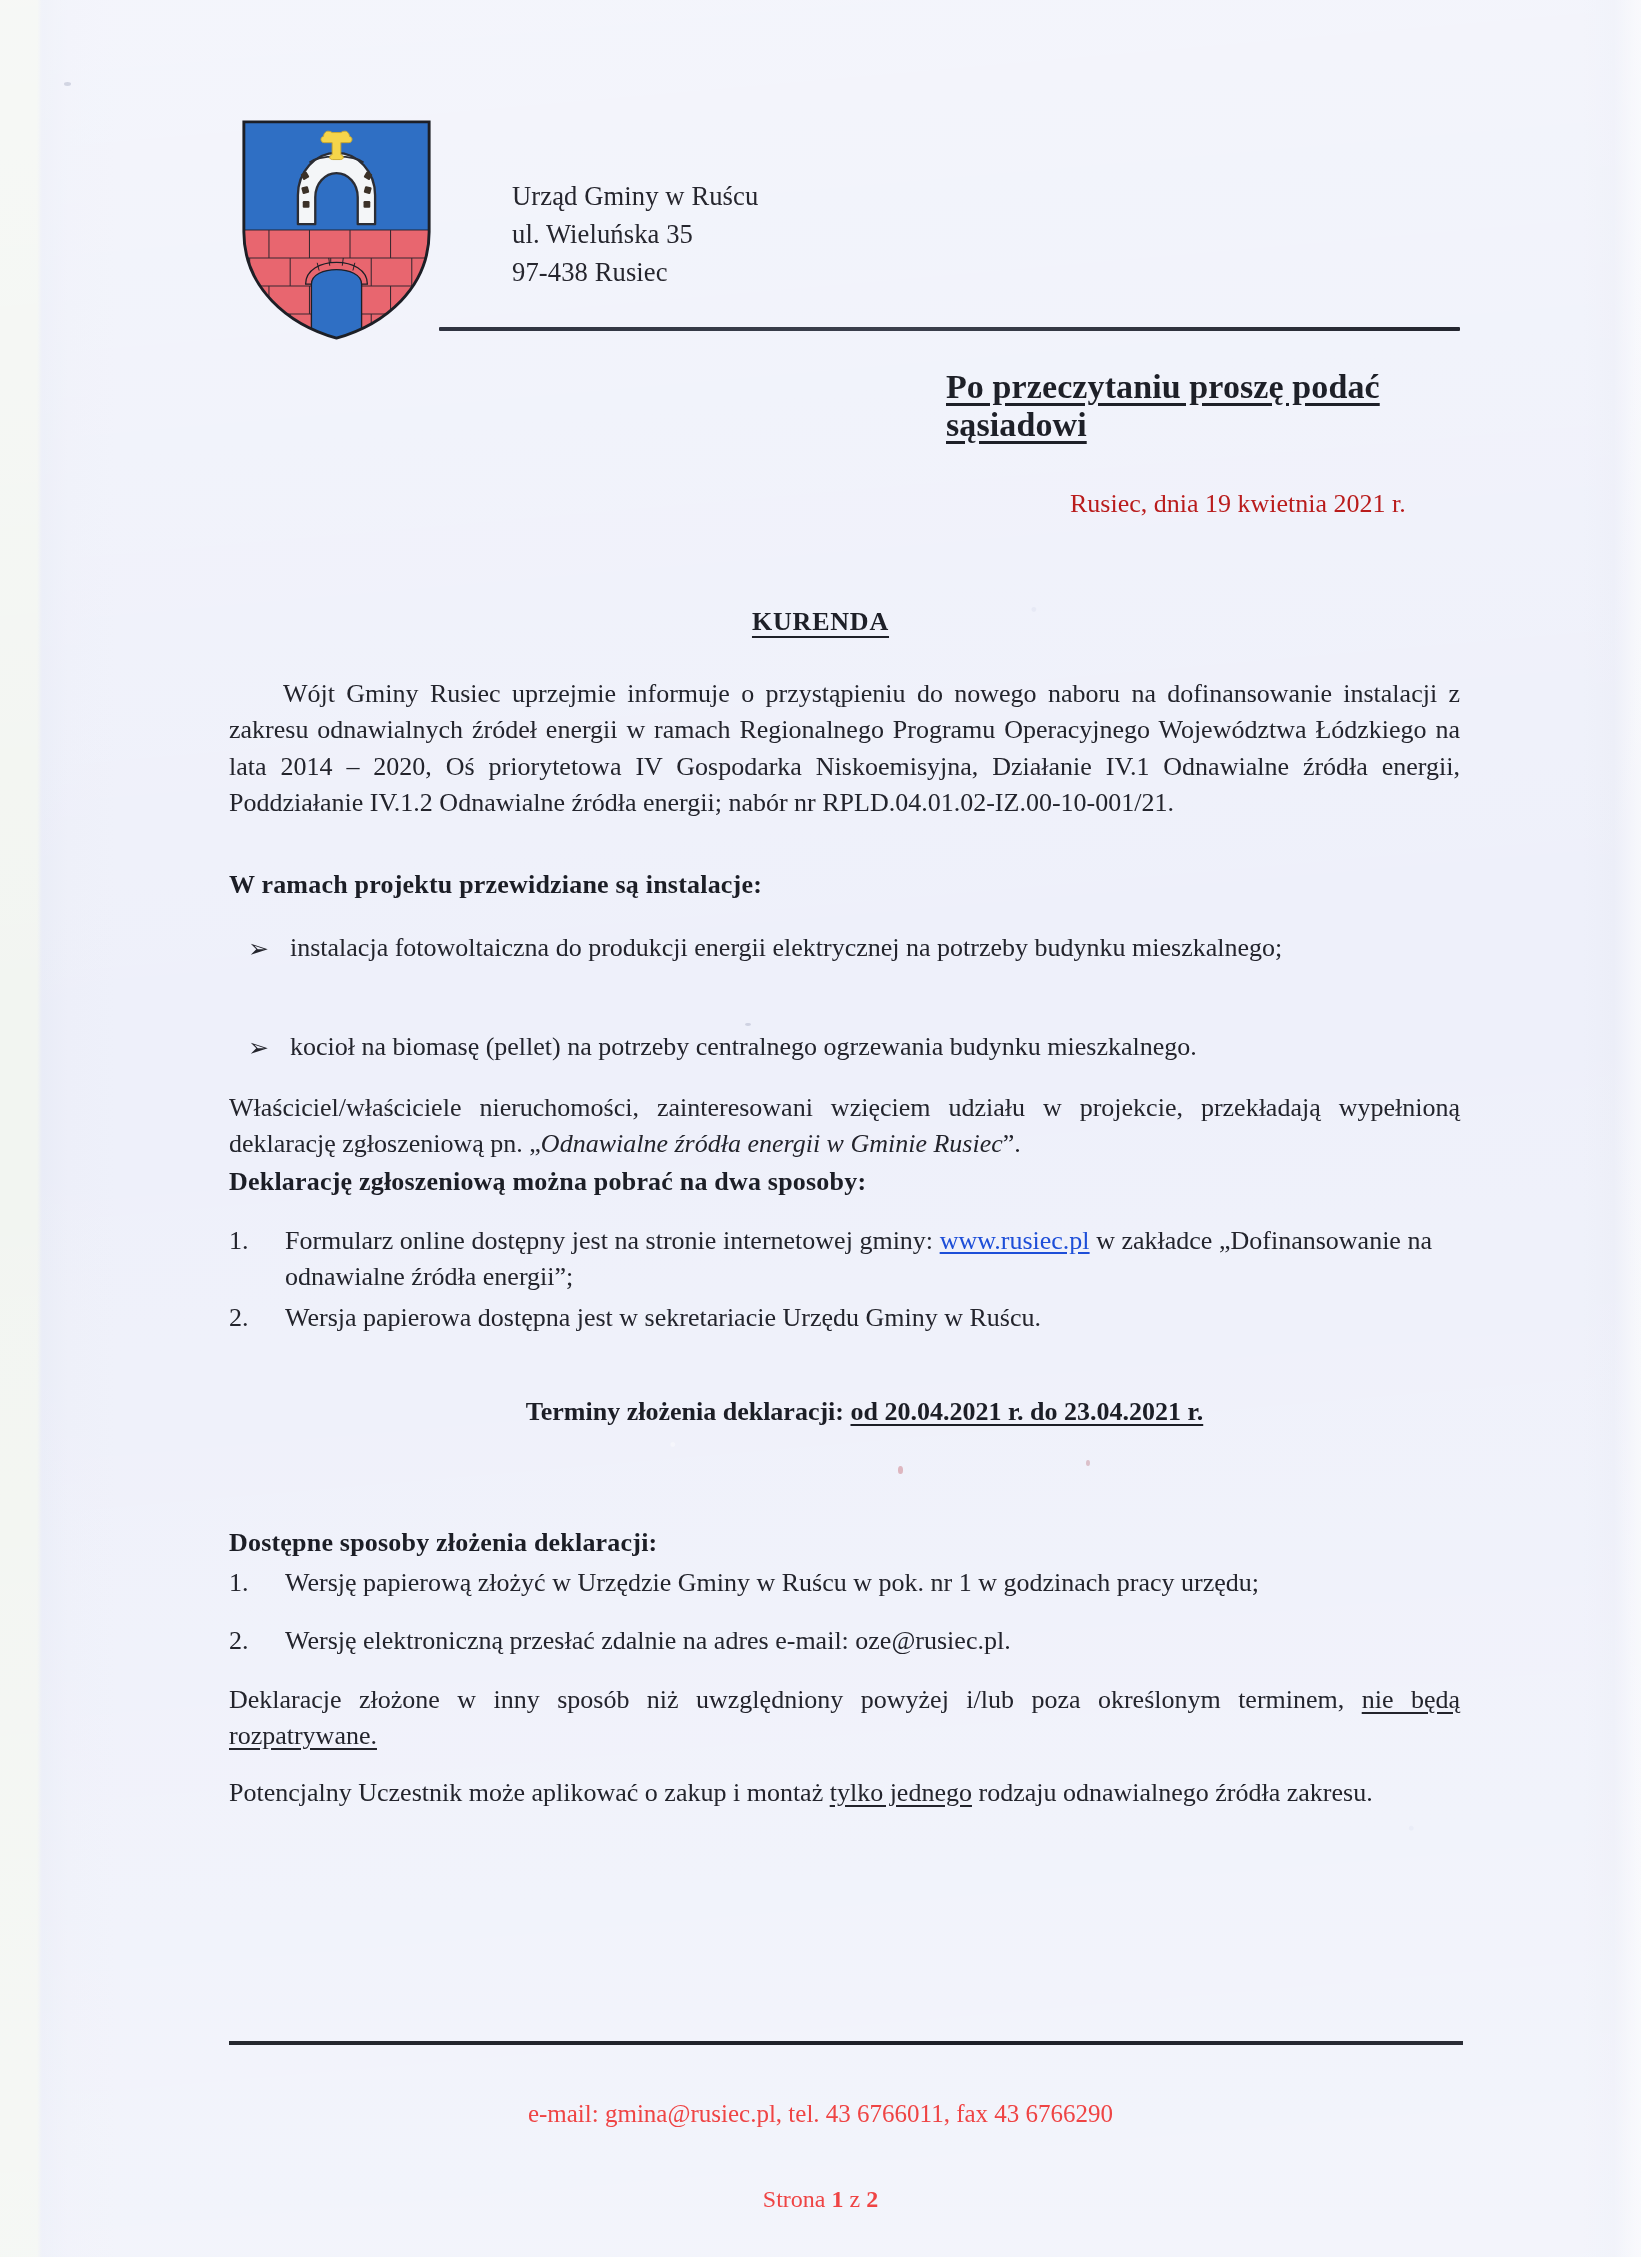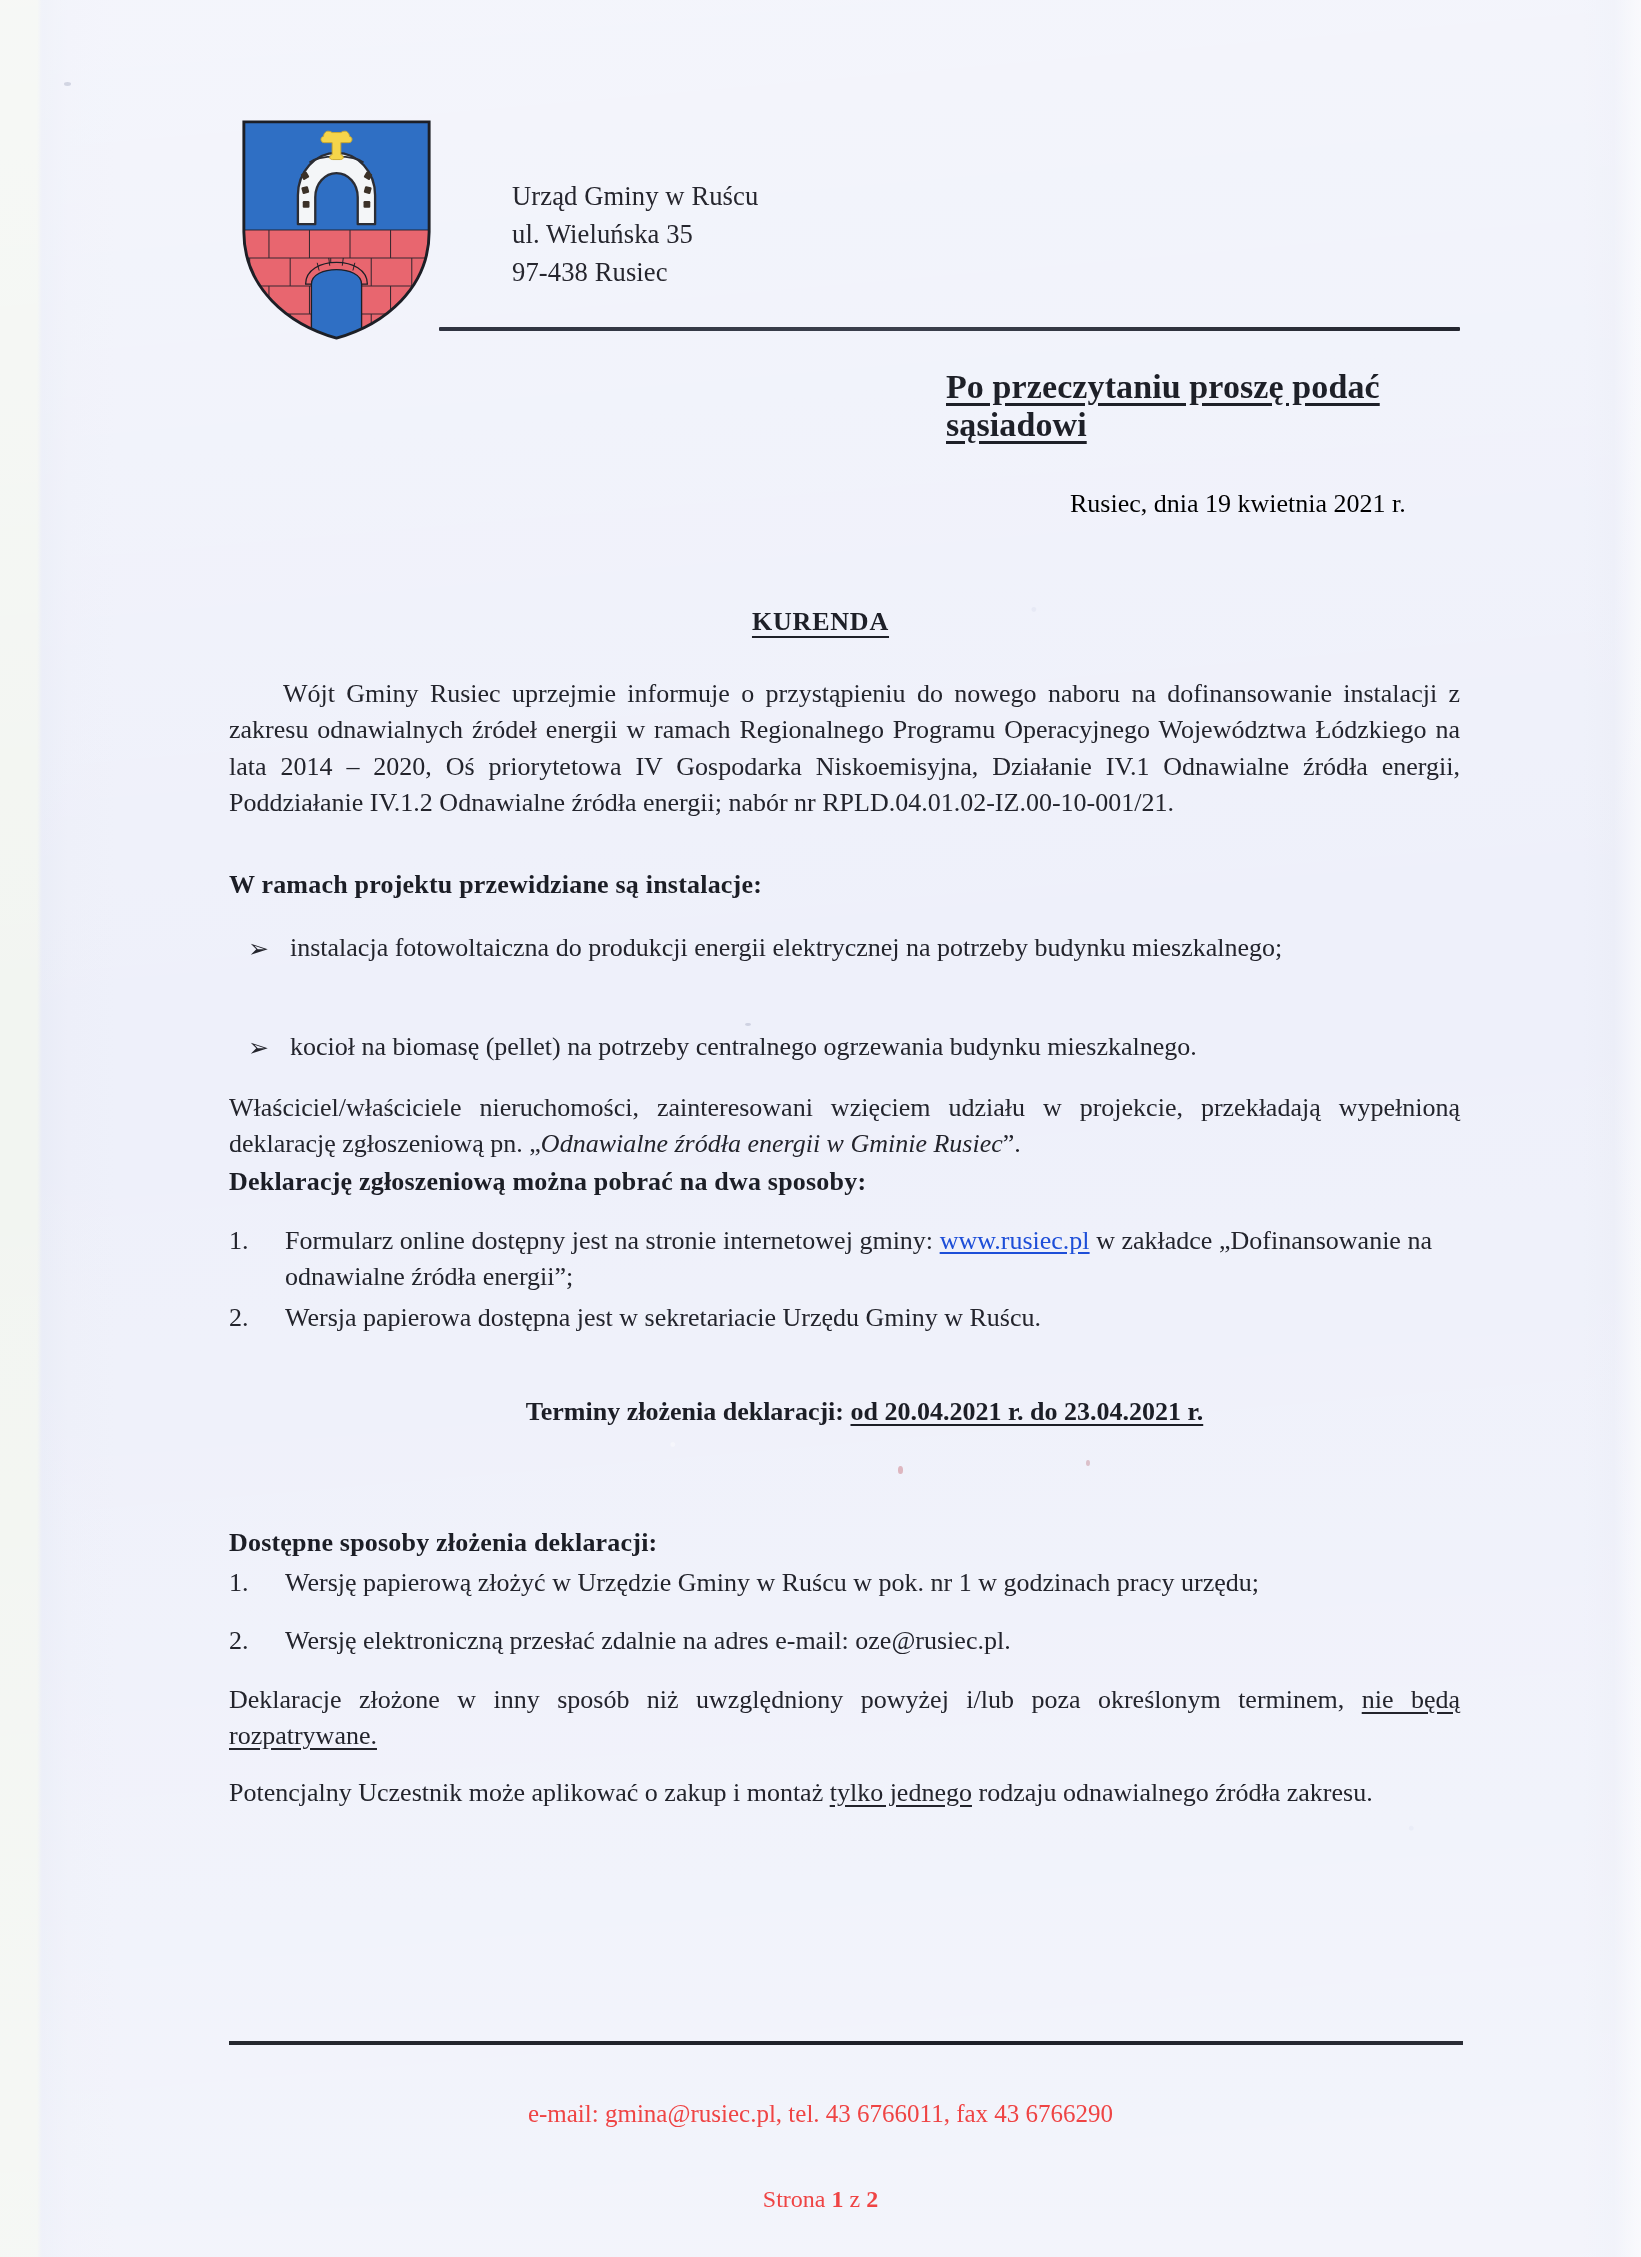--- a/index.html
+++ b/index.html
@@ -84,21 +84,21 @@
     font-weight: bold;
     text-decoration: underline;
     text-underline-offset: 4.8px;
     color: #1e2028;
     letter-spacing: 0.1px;
   }
   .datestamp {
     position: absolute;
     left: 1070px; top: 473px;
     font-size: 26px;
-    color: #000000;
+    color: #b91c1c;
   }
 
   #kurenda {
     position: absolute;
     left: 0; top: 591px;
     width: 1641px;
     text-align: center;
     font-size: 26px;
     font-weight: bold;
     letter-spacing: 0.8px;

